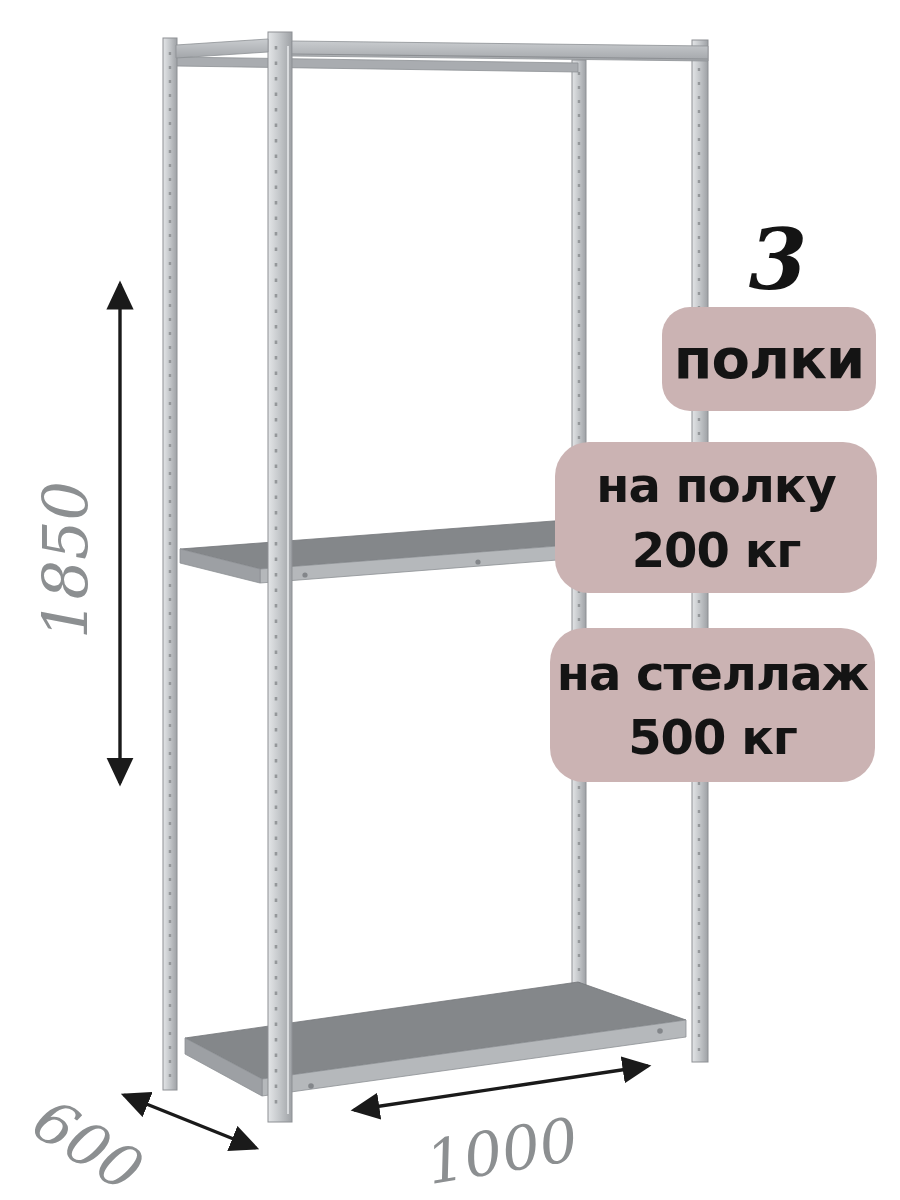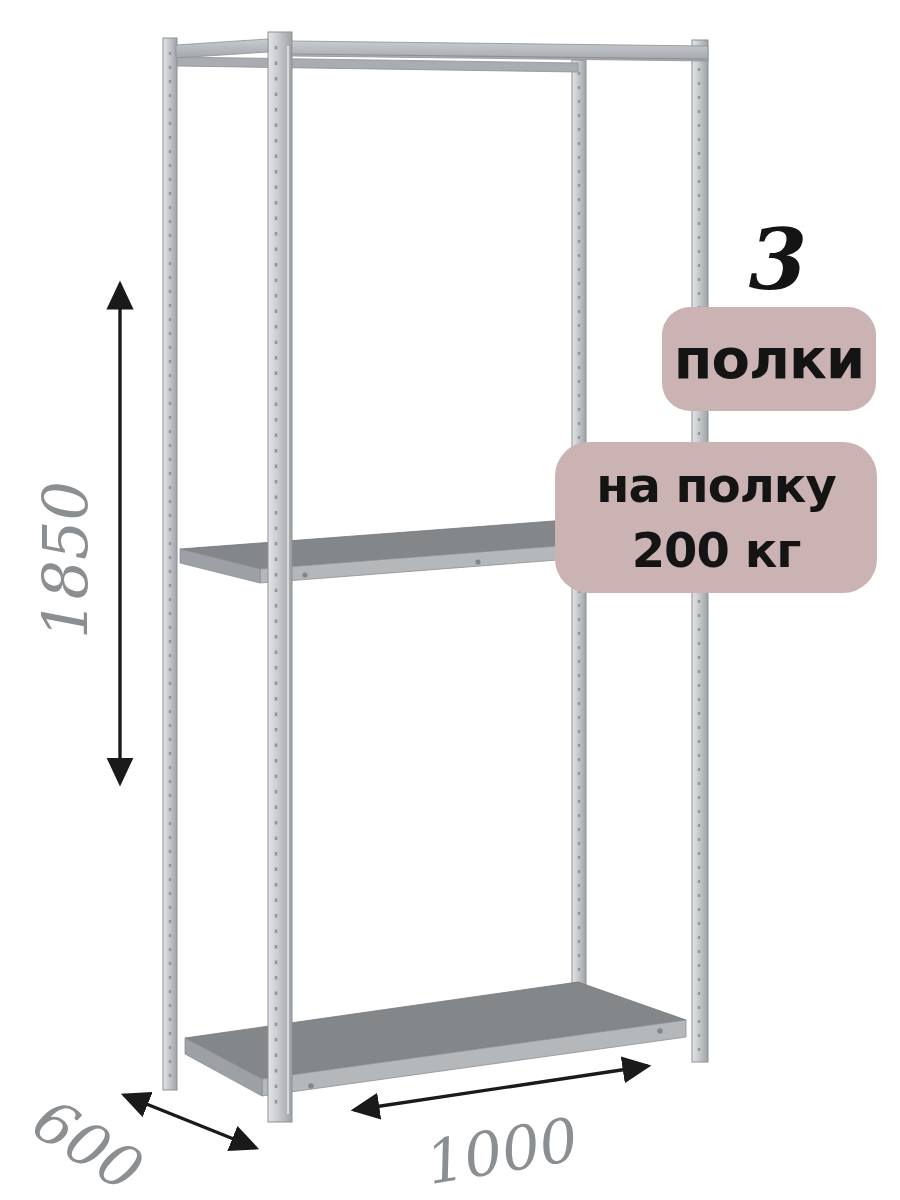--- a/index.html
+++ b/index.html
@@ -171,14 +171,18 @@
   <div class="count-number">3</div>
   <div class="badge badge-count">
     <span>полки</span>
   </div>
 
   <div class="badge badge-two badge-shelf-load">
     <div>на полку</div>
     <div>200 кг</div>
   </div>
 
+  <div class="badge badge-two badge-rack-load">
+    <div>на стеллаж</div>
+    <div>500 кг</div>
+  </div>
 
 </div>
 
 </body></html>

